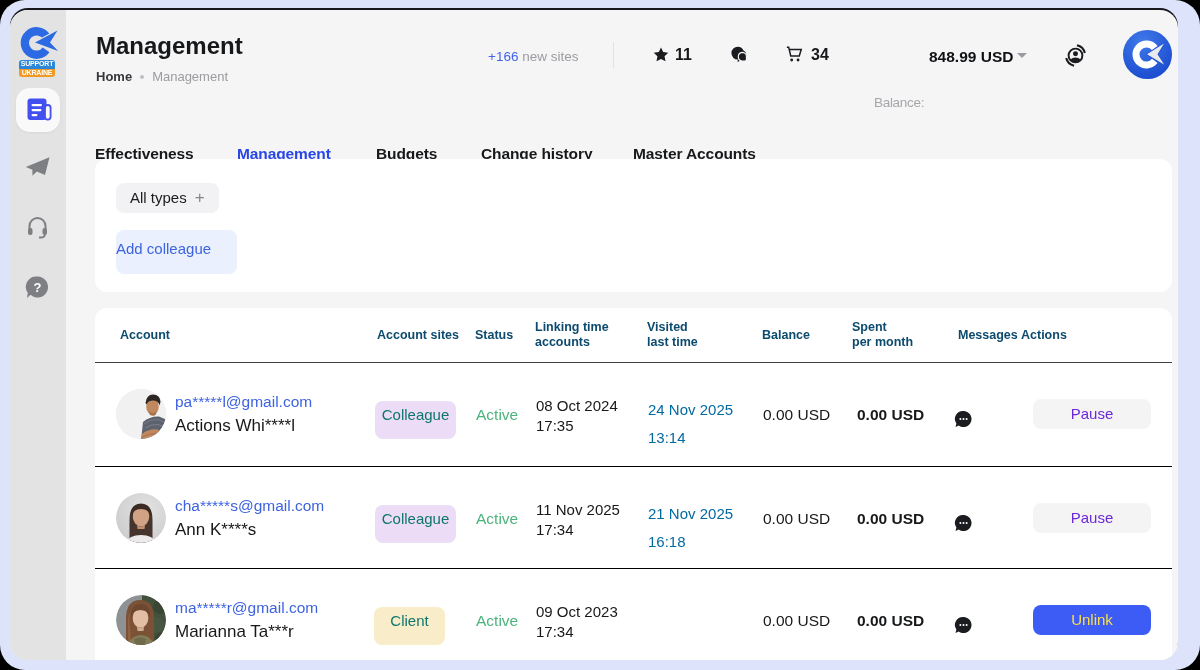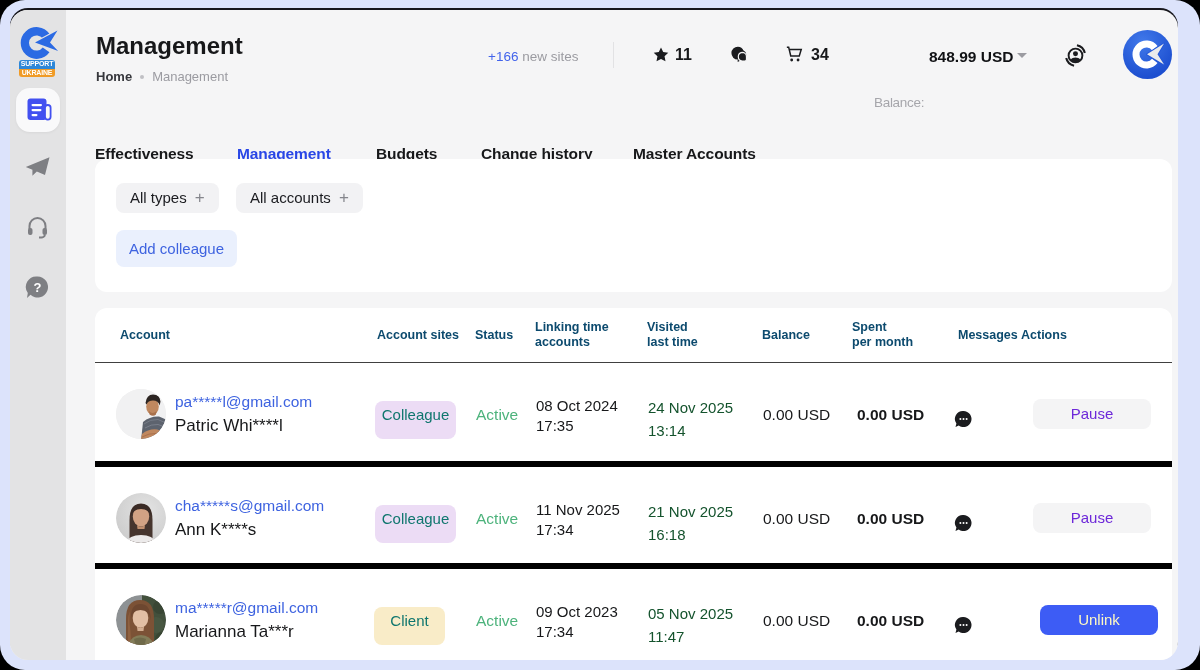--- a/index.html
+++ b/index.html
@@ -30,39 +30,39 @@
 .caret { position:absolute; left:951px; top:43px; width:0; height:0; border-left:5px solid transparent; border-right:5px solid transparent; border-top:5px solid #9b9ba1; }
 .avatar-top { position:absolute; left:1057px; top:20px; width:49px; height:49px; border-radius:50%; background:radial-gradient(circle at 40% 25%, #4179ea, #1d4fd0 75%); }
 
 .tabs { position:absolute; left:0; top:96px; font-size:15.5px; font-weight:bold; color:#17181a; width:100%; height:34px; }
 .tabs span { position:absolute; top:0; letter-spacing:-0.1px;margin-top:39px; }
 .tab-active { color:#2946e6; border-bottom:3px solid #2946e6; padding-bottom:8px; }
 
 .card1 { position:absolute; left:29px; top:149px; width:1077px; height:133px; background:#fff; border-radius:12px; }
 .chip { position:absolute; top:24px; height:30px; background:#f2f2f4; border-radius:8px; font-size:15px; color:#1a1b1f; line-height:30px; padding:0 14px; }
 .chip .plus { color:#85868c; margin-left:8px; font-size:17px; }
-.btn-lite { position:absolute; top:71px; height:37px; background:#eaf0fd; border-radius:8px; font-size:15px; color:#3e63e0; line-height:38px; text-align:center; }
+.btn-lite { position:absolute; top:71px; height:44px; background:#eaf0fd; border-radius:8px; font-size:15px; color:#3e63e0; line-height:38px; text-align:left; }
 .card2 { position:absolute; left:29px; top:298px; width:1077px; height:372px; background:#fff; border-radius:12px 12px 0 0; }
 .thead { position:absolute; top:0; left:0; right:0; height:55px; border-bottom:1px solid #404040; font-size:12.5px; font-weight:bold; color:#0c4a6e; }
 .th { position:absolute; top:50%; transform:translateY(-50%); line-height:15px; }
-.row { position:absolute; left:0; width:1077px; height:103px; border-bottom:6px solid #000000; }
+.row { position:absolute; left:0; width:1077px; height:103px; border-bottom:1px solid #000000; }
 .avatar { position:absolute; left:21px; top:26px; width:50px; height:50px; border-radius:50%; overflow:hidden; background:#ededed; }
 .email { position:absolute; left:80px; top:30px; font-size:15.5px; color:#3e63e0; }
 .name { position:absolute; left:80px; top:53px; font-size:17px; color:#17181a; }
 .badge { position:absolute; left:280px; top:38px; height:38px; border-radius:8px; font-size:15px; color:#0f766e; line-height:27px; text-align:center; }
 .b-coll { background:#ecdcf5; width:81px; }
 .b-client { background:#f9ecc8; width:71px; left:279px; }
 .active { position:absolute; left:381px; top:43px; font-size:15.5px; color:#4db37c; }
 .d1 { position:absolute; left:441px; top:33px; font-size:15px; color:#17181a; line-height:19.5px; }
-.d2 { position:absolute; left:553px; top:33px; font-size:15px; color:#14532d; line-height:23px; }
+.d2 { position:absolute; left:553px; top:33px; font-size:15px; color:#0369a1; line-height:28px; }
 .amt { position:absolute; left:668px; top:43px; font-size:15.5px; color:#17181a; }
 .amt2 { position:absolute; left:762px; top:43px; font-size:15.5px; font-weight:bold; color:#17181a; }
 .msg { position:absolute; left:859px; top:47px; }
 .btn-row { position:absolute; left:938px; top:36px; width:118px; height:30px; border-radius:8px; background:#f4f4f5; font-size:15px; color:#6d28d9; text-align:center; line-height:30px; }
-.btn-blue { background:#3d5cf5; color:#fef9c3;margin-left:7px; }
+.btn-blue { background:#3d5cf5; color:#fde047; }
 </style>
 </head>
 <body>
 <div class="frame">
 <div class="app">
   <div class="main">
     <h1><b>Management</b></h1>
     <div class="crumbs"><b>Home</b><span class="dot"></span>Management</div>
     <div class="newsites"><b>+166</b> new sites</div>
     <div class="tb-div"></div>
@@ -97,21 +97,20 @@
     </div>
     <div class="tabs">
       <span style="left:29px">Effectiveness</span>
           <span class="tab-active" style="left:171px">Management</span>
           <span style="left:310px">Budgets</span>
           <span style="left:415px">Change history</span>
           <span style="left:567px">Master Accounts</span>
     </div>
     <div class="card1">
       <div class="chip" style="left:21px">All types<span class="plus">+</span></div>
-      <div class="chip" style="left:141px">All accounts<span class="plus">+</span></div>
       <div class="btn-lite" style="left:21px;width:121px">Add colleague</div>
     </div>
     <div class="card2">
       <div class="thead">
         <div class="th" style="left:25px">Account</div>
         <div class="th" style="left:282px">Account sites</div>
         <div class="th" style="left:380px">Status</div>
         <div class="th" style="left:440px">Linking time<br>accounts</div>
         <div class="th" style="left:552px">Visited<br>last time</div>
         <div class="th" style="left:667px">Balance</div>
@@ -133,21 +132,21 @@
 <path d="M29 39 q6 -4 13 -3.5 l7 2.5" fill="none" stroke="#9aa0ac" stroke-width="0.8" opacity="0.6"></path>
 <path d="M30 44 q5 -3.5 11 -3 l8 2" fill="none" stroke="#8a909c" stroke-width="0.8" opacity="0.7"></path>
 <ellipse cx="36.5" cy="17.5" rx="6.3" ry="8.2" fill="#c0885f"></ellipse>
 <path d="M33 22 q3.5 4 7.5 0 l-0.5 3.5 q-3 2.5 -6.5 0z" fill="#a9714c"></path>
 <path d="M29.5 14 q1 -8.5 7.5 -8.5 q7 0 7.5 7 l-0.8 4 q-1.5 -5 -6.7 -5 q-5 0 -6.5 4z" fill="#2c2522"></path>
 <path d="M26 45 q7 -5.5 15 -4.5 l9 3 V50 H25z" fill="#c0885f"></path>
 <path d="M26 48 q7 -4 14 -3.5 l10 2.5" fill="none" stroke="#a9714c" stroke-width="1"></path>
 </g>
               </svg></div>
         <div class="email">pa*****l@gmail.com</div>
-        <div class="name">Patric Whi****l</div>
+        <div class="name">Actions Whi****l</div>
         <div class="badge b-coll">Colleague</div>
         <div class="active">Active</div>
         <div class="d1">08 Oct 2024<br>17:35</div>
         <div class="d2">24 Nov 2025<br>13:14</div>
         <div class="amt">0.00 USD</div>
         <div class="amt2">0.00 USD</div>
         <svg class="msg" width="19" height="19" viewBox="0 0 19 19">
               <path fill="#1b1c1f" d="M9.5 1a8 8 0 1 1-4.8 14.4L1.5 17l.9-3.4A8 8 0 0 1 9.5 1z"></path>
               <circle cx="6.4" cy="9" r="1" fill="#fff"></circle>
               <circle cx="9.5" cy="9" r="1" fill="#fff"></circle>
@@ -212,21 +211,20 @@
 <path d="M21 31.5 q3.5 2.5 7 0 l-0.5 4.5 h-6z" fill="#d3ae91"></path>
 <path d="M11 52 q4 -12 14 -12 q10 0 14 12z" fill="#837c58"></path>
 <path d="M18 44 q6 -3 12 0 l-2 8 h-8z" fill="#6f6a4a"></path>
 </g>
               </svg></div>
         <div class="email">ma*****r@gmail.com</div>
         <div class="name">Marianna Ta***r</div>
         <div class="badge b-client">Client</div>
         <div class="active">Active</div>
         <div class="d1">09 Oct 2023<br>17:34</div>
-        <div class="d2">05 Nov 2025<br>11:47</div>
         <div class="amt">0.00 USD</div>
         <div class="amt2">0.00 USD</div>
         <svg class="msg" width="19" height="19" viewBox="0 0 19 19">
               <path fill="#1b1c1f" d="M9.5 1a8 8 0 1 1-4.8 14.4L1.5 17l.9-3.4A8 8 0 0 1 9.5 1z"></path>
               <circle cx="6.4" cy="9" r="1" fill="#fff"></circle>
               <circle cx="9.5" cy="9" r="1" fill="#fff"></circle>
               <circle cx="12.6" cy="9" r="1" fill="#fff"></circle>
             </svg>
         <div class="btn-row btn-blue">Unlink</div>
       </div>

